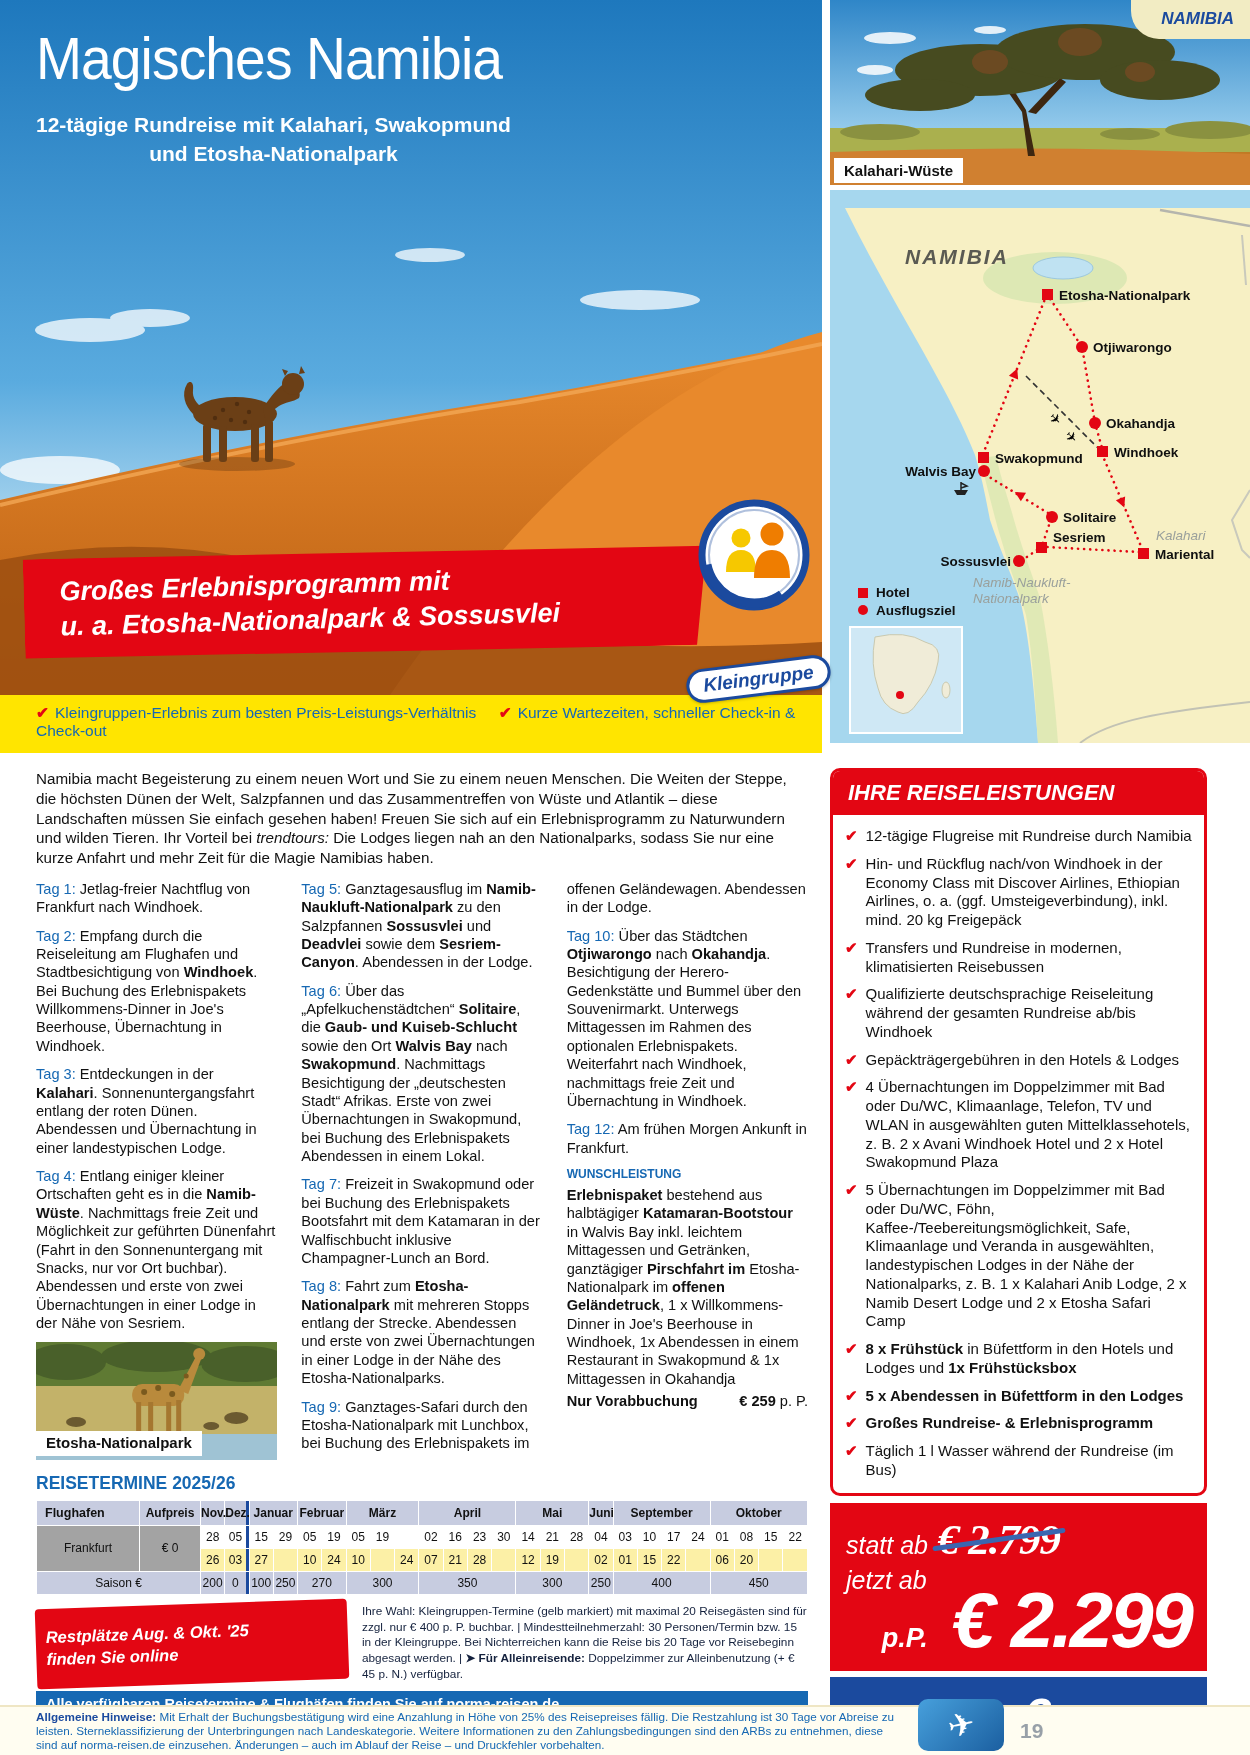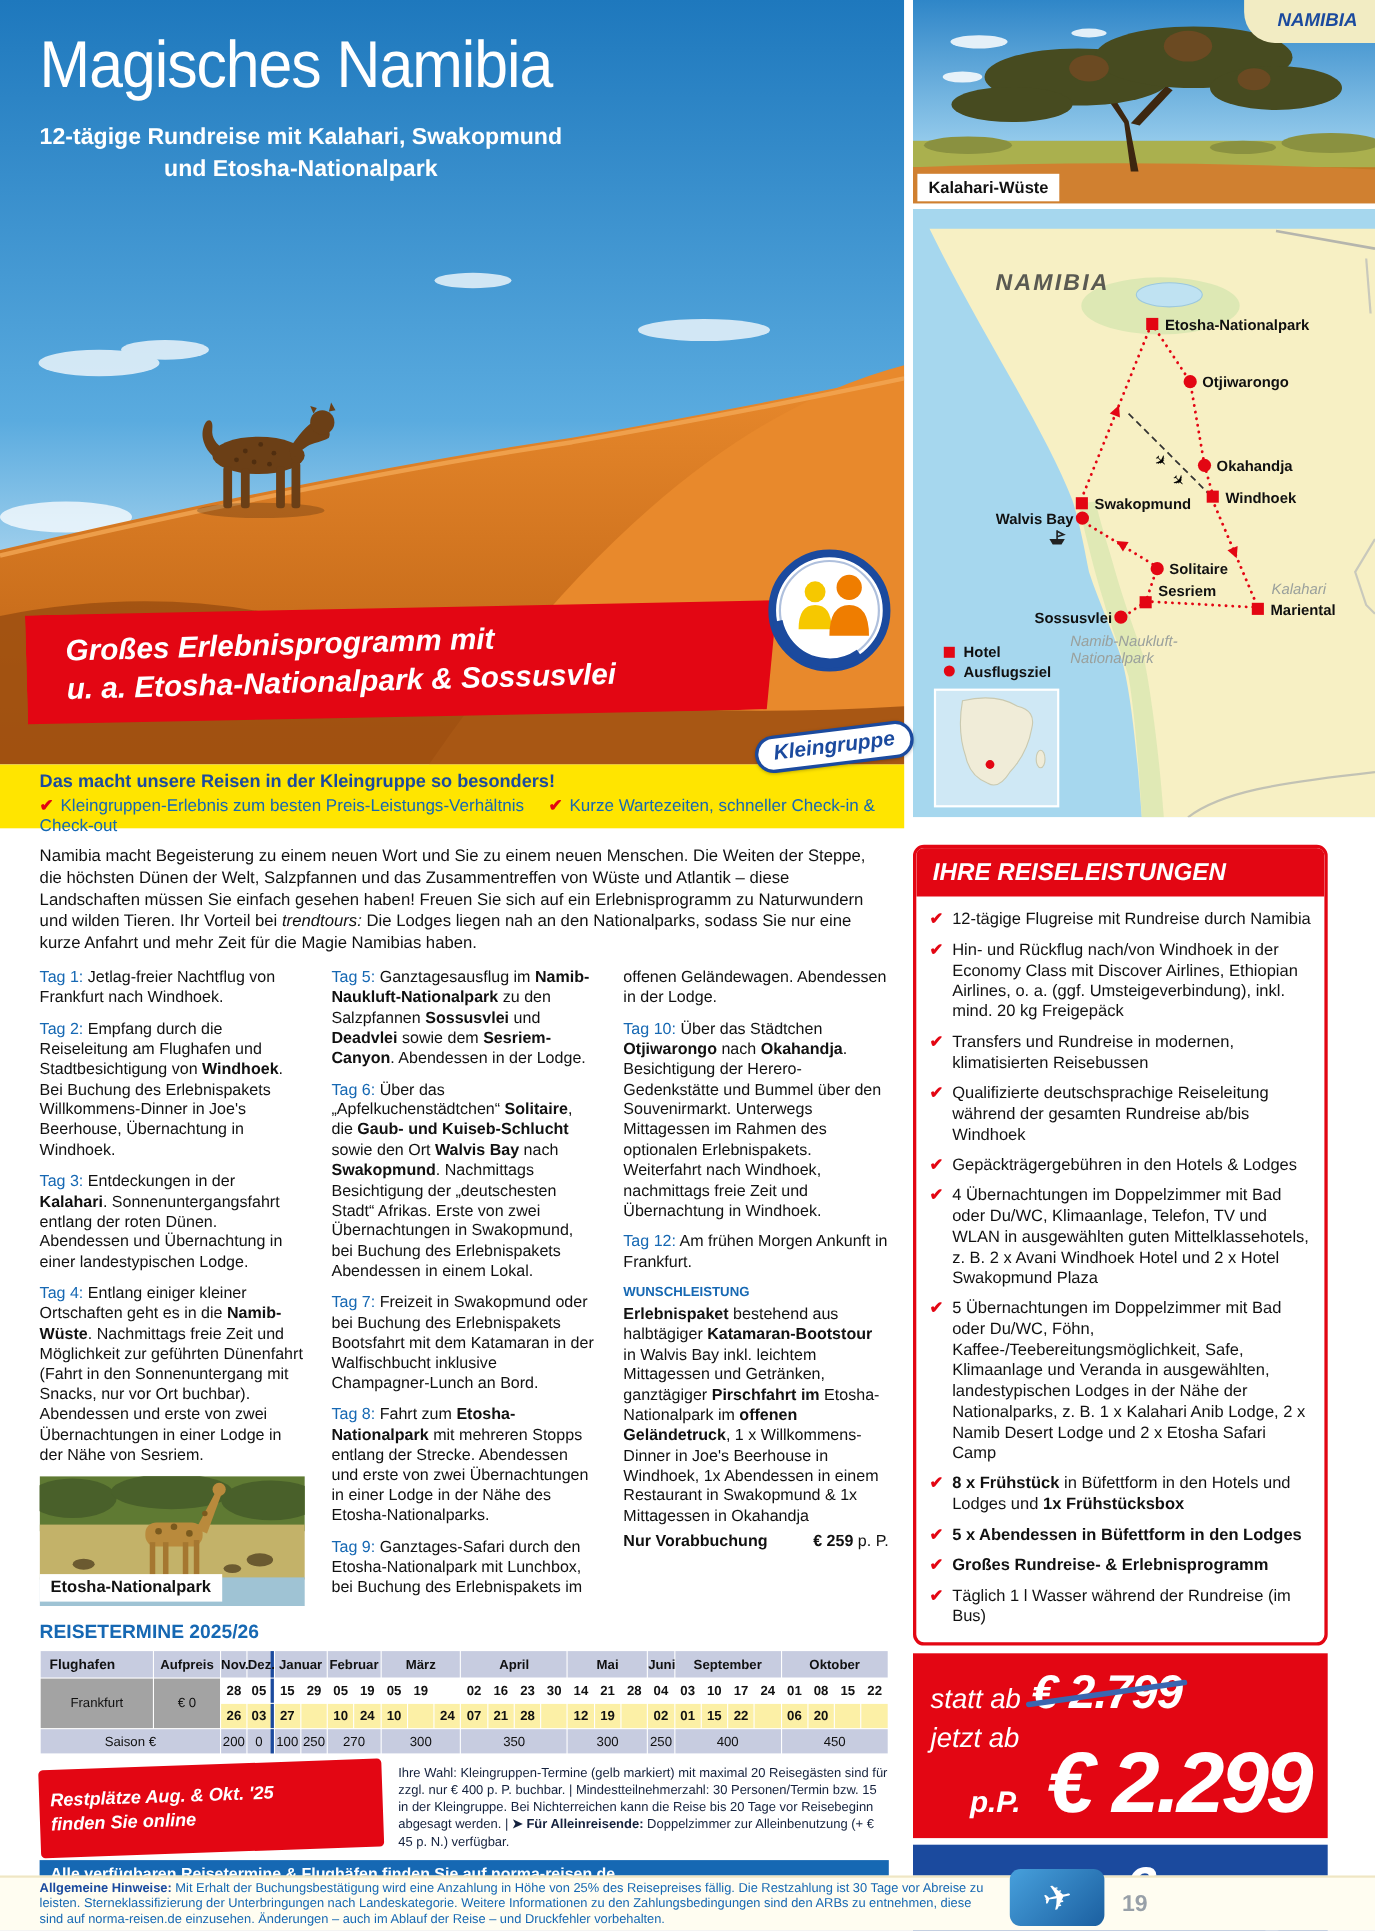--- a/index.html
+++ b/index.html
@@ -45,21 +45,21 @@
   .photo-gir{position:relative;height:118px;margin-top:6px;}
   .pcap{position:absolute;left:0;bottom:4px;background:#fff;padding:3px 10px;font-weight:bold;font-size:15px;}
 
   
   .termine{margin:10px 14px 0 36px;}
   .termine h2{margin:0 0 6px 0;color:#1668b3;font-size:17.5px;}
   table.tt{width:100%;border-collapse:separate;border-spacing:1px;table-layout:fixed;}
   table.tt th{background:#c7cce0;font-size:12px;padding:5px 0;font-weight:bold;}
   table.tt th.lft{text-align:left;padding-left:8px;font-size:12.5px;}
   table.tt td{text-align:center;font-size:12px;padding:4px 0;}
-  td.dt{background:#fff;font-weight:bold;}
+  td.dt{background:#fff;font-weight:normal;}
   td.ylw{background:#fcf0a6;}
   td.air{background:#a3a3a3;font-size:13px;}
   td.sa{background:#c7cce0;}
   td.sl{text-align:left;padding-left:8px;}
   .mdr{border-right:3px solid #1b4a9e !important;}
 
   .notes{display:flex;gap:14px;margin-top:9px;align-items:stretch;}
   .restbox{width:292px;flex:none;background:#e30613;color:#fff;font-style:italic;font-weight:bold;
            font-size:16.5px;line-height:1.3;display:flex;flex-direction:column;justify-content:center;
            padding:6px 10px;transform:rotate(-2deg);border-radius:4px;}
@@ -75,21 +75,21 @@
   .map-box{margin-top:5px;height:553px;}
   .leistungen{margin-top:25px;width:371px;border:3px solid #e30613;border-radius:10px;overflow:hidden;background:#fff;}
   .leistungen .lhead{background:#e30613;color:#fff;font-style:italic;font-weight:bold;font-size:22px;
                      padding:9px 0 9px 15px;}
   .llist{padding:12px 12px 4px 12px;}
   .li{display:flex;gap:8px;margin-bottom:9px;font-size:15px;line-height:1.25;}
   .chk2{color:#e30613;font-weight:bold;flex:none;}
   .price-box{width:345px;margin-top:7px;background:#e30613;color:#fff;padding:12px 16px 14px 16px;}
   .statt-row{display:flex;align-items:baseline;gap:10px;}
   .statt{font-style:italic;font-size:25px;}
-  .old{font-style:italic;font-weight:bold;font-size:43px;position:relative;letter-spacing:-1px;}
+  .old{font-style:italic;font-weight:bold;font-size:43px;position:relative;letter-spacing:-1px;font-family:Liberation Serif, serif;}
   .old::after{content:'';position:absolute;left:-6px;right:-6px;top:46%;height:5px;background:#3a66b0;
               transform:rotate(-8deg);border-radius:3px;}
   .jetzt{font-style:italic;font-size:25px;margin-top:2px;}
   .bigrow{display:flex;align-items:baseline;justify-content:flex-end;gap:24px;margin-top:-12px;}
   .pp{font-style:italic;font-weight:bold;font-size:27px;}
   .big{font-style:italic;font-weight:bold;font-size:78px;letter-spacing:-3px;line-height:.95;}
   .save-box{width:345px;margin-top:6px;background:#1b4a9e;color:#fff;padding:10px 16px 14px 16px;
             display:flex;justify-content:center;align-items:baseline;gap:12px;font-style:italic;font-weight:bold;}
   .sv1{font-size:36px;} .sv2{font-size:52px;} .sv3{font-size:24px;}
 
@@ -181,21 +181,20 @@
           <circle cx="44" cy="40" r="9.5" fill="#f6c800"></circle>
           <path d="M29,74 Q29,52 44,52 Q59,52 59,74 Z" fill="#f6c800"></path>
           <circle cx="75" cy="36" r="11.5" fill="#ef7d00"></circle>
           <path d="M57,80 Q57,52 75,52 Q93,52 93,80 Z" fill="#ef7d00"></path>
           <circle cx="57" cy="57" r="48" fill="none" stroke="#1b4a9e" stroke-width="9" stroke-dasharray="95 207" transform="rotate(55 57 57)"></circle>
         </svg>
         <div class="badge-pill">Kleingruppe</div>
       </div>
 
       <div class="ybar">
-        <h3>Das macht unsere Reisen in der Kleingruppe so besonders!</h3>
         <div class="benefits">
           <span class="chk">✔</span><span>Kleingruppen-Erlebnis zum besten Preis-Leistungs-Verhältnis</span>
           <span class="chk benefit2-gap">✔</span><span>Kurze Wartezeiten, schneller Check-in &amp; Check-out</span>
         </div>
       </div>
 
       <div class="intro">Namibia macht Begeisterung zu einem neuen Wort und Sie zu einem neuen Menschen. Die Weiten der Steppe, die höchsten Dünen der Welt, Salzpfannen und das Zusammentreffen von Wüste und Atlantik – diese Landschaften müssen Sie einfach gesehen haben! Freuen Sie sich auf ein Erlebnisprogramm zu Naturwundern und wilden Tieren. Ihr Vorteil bei <i>trendtours:</i> Die Lodges liegen nah an den Nationalparks, sodass Sie nur eine kurze Anfahrt und mehr Zeit für die Magie Namibias haben.</div>
 
       <div class="columns">
         <div class="col">

